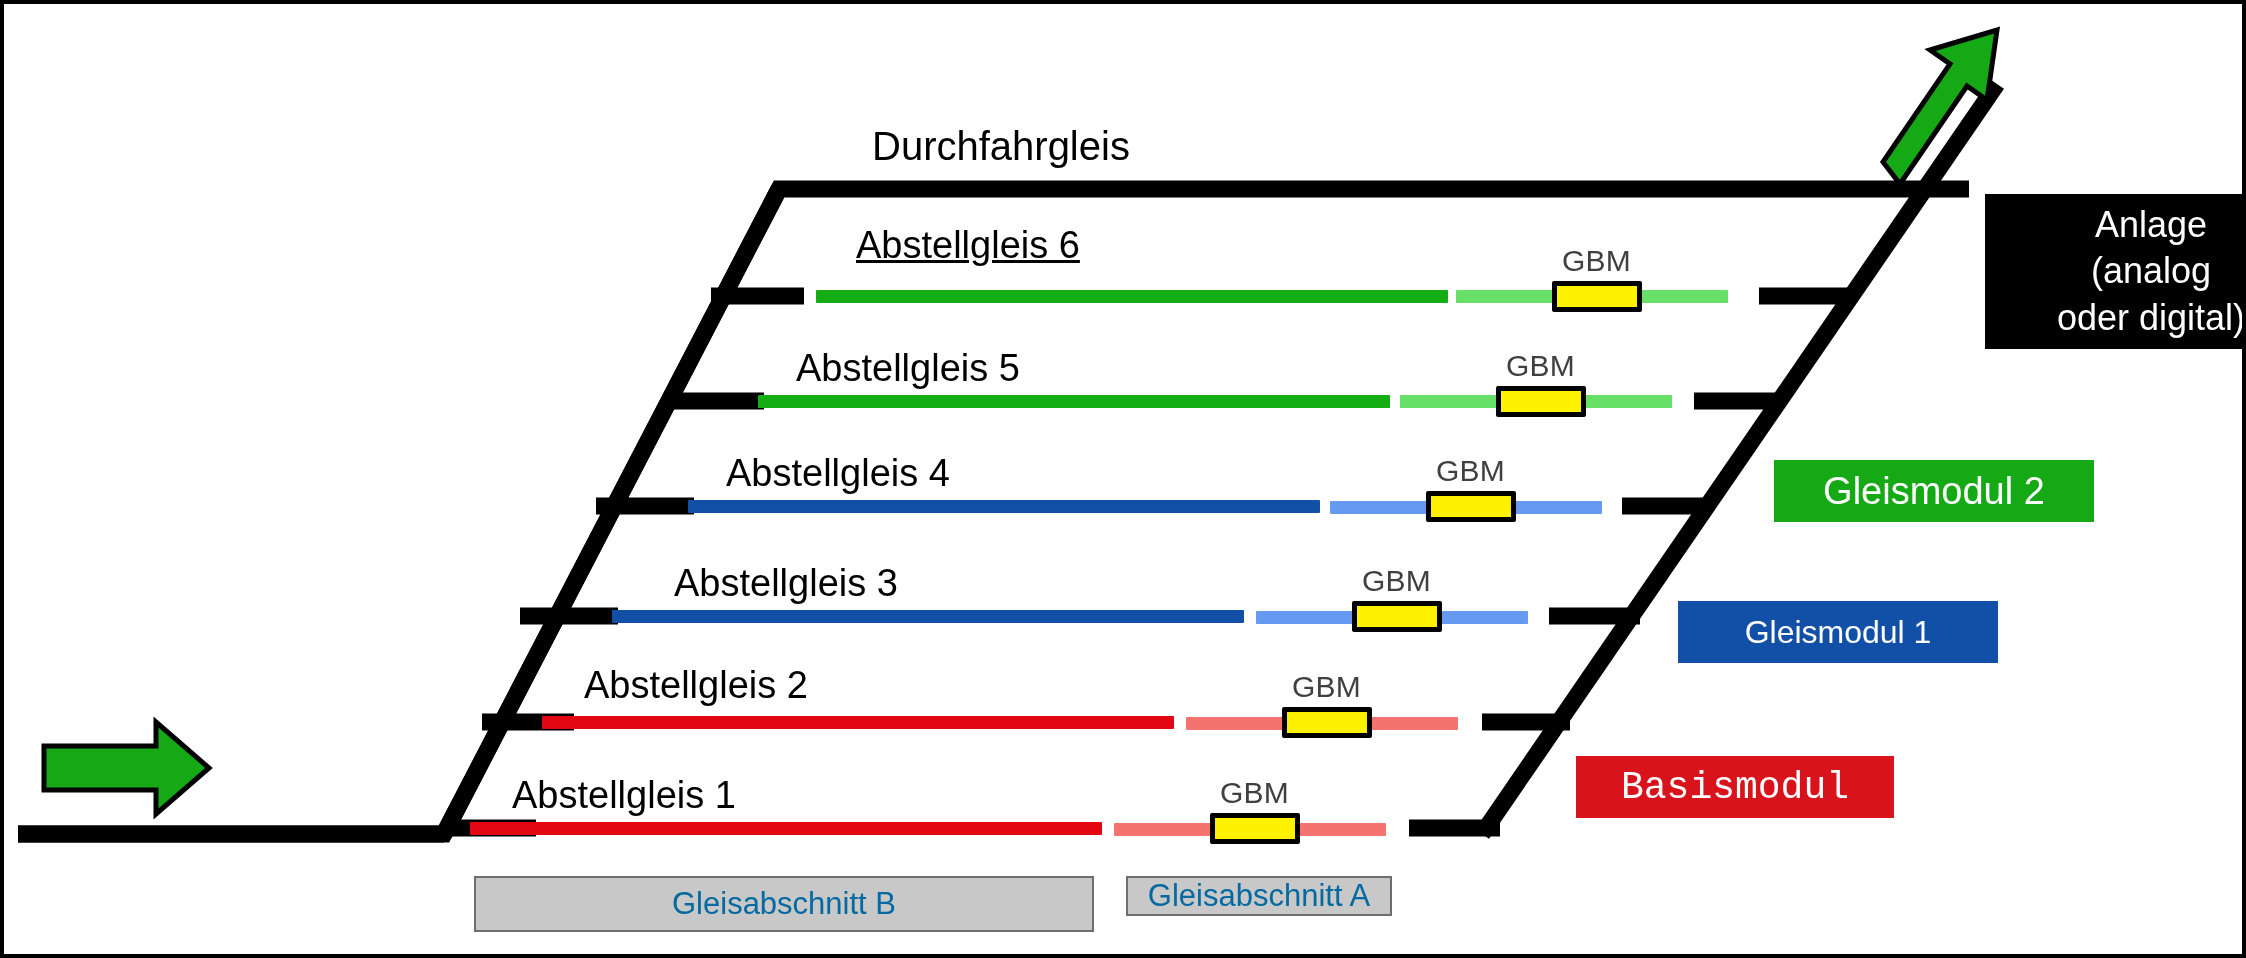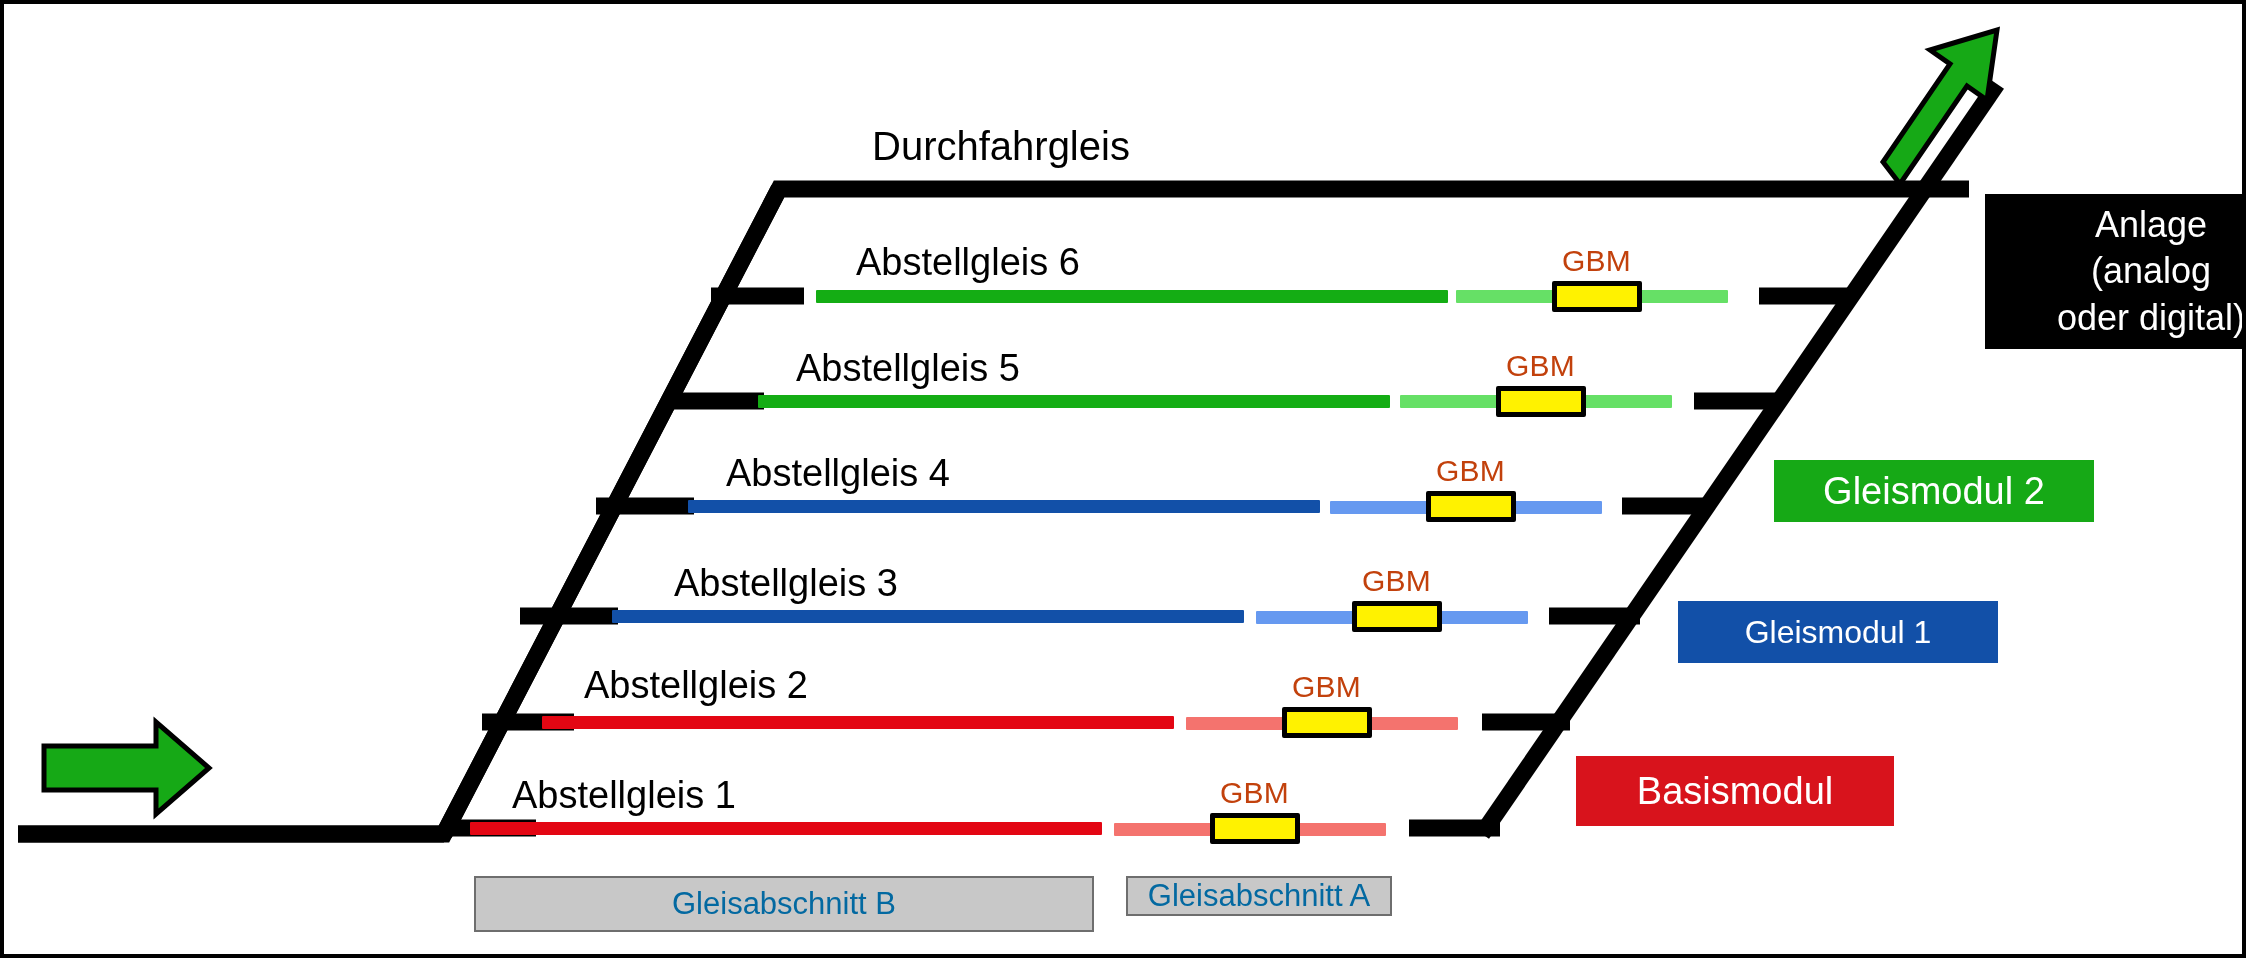--- a/index.html
+++ b/index.html
@@ -24,21 +24,21 @@
   .gbm{
     position:absolute;
     background:#FFF200;
     border:5px solid #000000;
     box-sizing:border-box;
     border-radius:2px;
   }
   .gbm-label{
     position:absolute;
     font-size:30px;
-    color:#c2410c;
+    color:#404040;
     white-space:nowrap;
     letter-spacing:.2px;
   }
 
   
   .track-label{
     position:absolute;
     font-size:38px;
     color:#000000;
     white-space:nowrap;
@@ -119,21 +119,21 @@
       <path d="M 40 742 L 152 742 L 152 718 L 205 764 L 152 810 L 152 786 L 40 786 Z" fill="#16A916" stroke="#000000" stroke-width="5" stroke-linejoin="miter"></path>
     </g>
 
     <g>
       <path d="M 1879 158 L 1946 60 L 1926 46 L 1993 26 L 1983 96 L 1963 82 L 1896 180 Z" fill="#16A916" stroke="#000000" stroke-width="5" stroke-linejoin="miter"></path>
     </g>
   </svg>
 
   <div id="durchfahrgleis" style="left:868px;top:120px;">Durchfahrgleis</div>
 
-  <div class="track-label" style="left:852px;top:237px;">Abstellgleis 6</div>
+  <div class="track-label" style="left:852px;top:220px;text-decoration:underline;">Abstellgleis 6</div>
   <div class="seg" style="left:812px;top:286px;width:632px;background:#14AD14;"></div>
   <div class="seg" style="left:1452px;top:286px;width:272px;background:#66E066;"></div>
   <div class="gbm" style="left:1548px;top:277px;width:90px;height:31px;"></div>
   <div class="gbm-label" style="left:1558px;top:240px;">GBM</div>
 
   <div class="track-label" style="left:792px;top:343px;">Abstellgleis 5</div>
   <div class="seg" style="left:754px;top:391px;width:632px;background:#14AD14;"></div>
   <div class="seg" style="left:1396px;top:391px;width:272px;background:#66E066;"></div>
   <div class="gbm" style="left:1492px;top:382px;width:90px;height:31px;"></div>
   <div class="gbm-label" style="left:1502px;top:345px;">GBM</div>
@@ -168,15 +168,15 @@
   <div class="legend-box" id="legend-anlage" style="left:1981px;top:190px;width:332px;height:155px;gap:6px;">
     <span>Anlage</span>
     <span>(analog</span>
     <span>oder digital)</span>
   </div>
 
   <div class="legend-box" id="legend-gm2" style="left:1770px;top:444px;width:320px;height:62px;">Gleismodul 2</div>
 
   <div class="legend-box" id="legend-gm1" style="left:1674px;top:597px;width:320px;height:62px;">Gleismodul 1</div>
 
-  <div class="legend-box" id="legend-basis" style="left:1572px;top:752px;width:318px;height:70px;">Basismodul</div>
+  <div class="legend-box" id="legend-basis" style="left:1572px;top:752px;width:318px;height:62px;font-family:Liberation Mono, monospace;">Basismodul</div>
 
 </div>
 
 </body></html>

